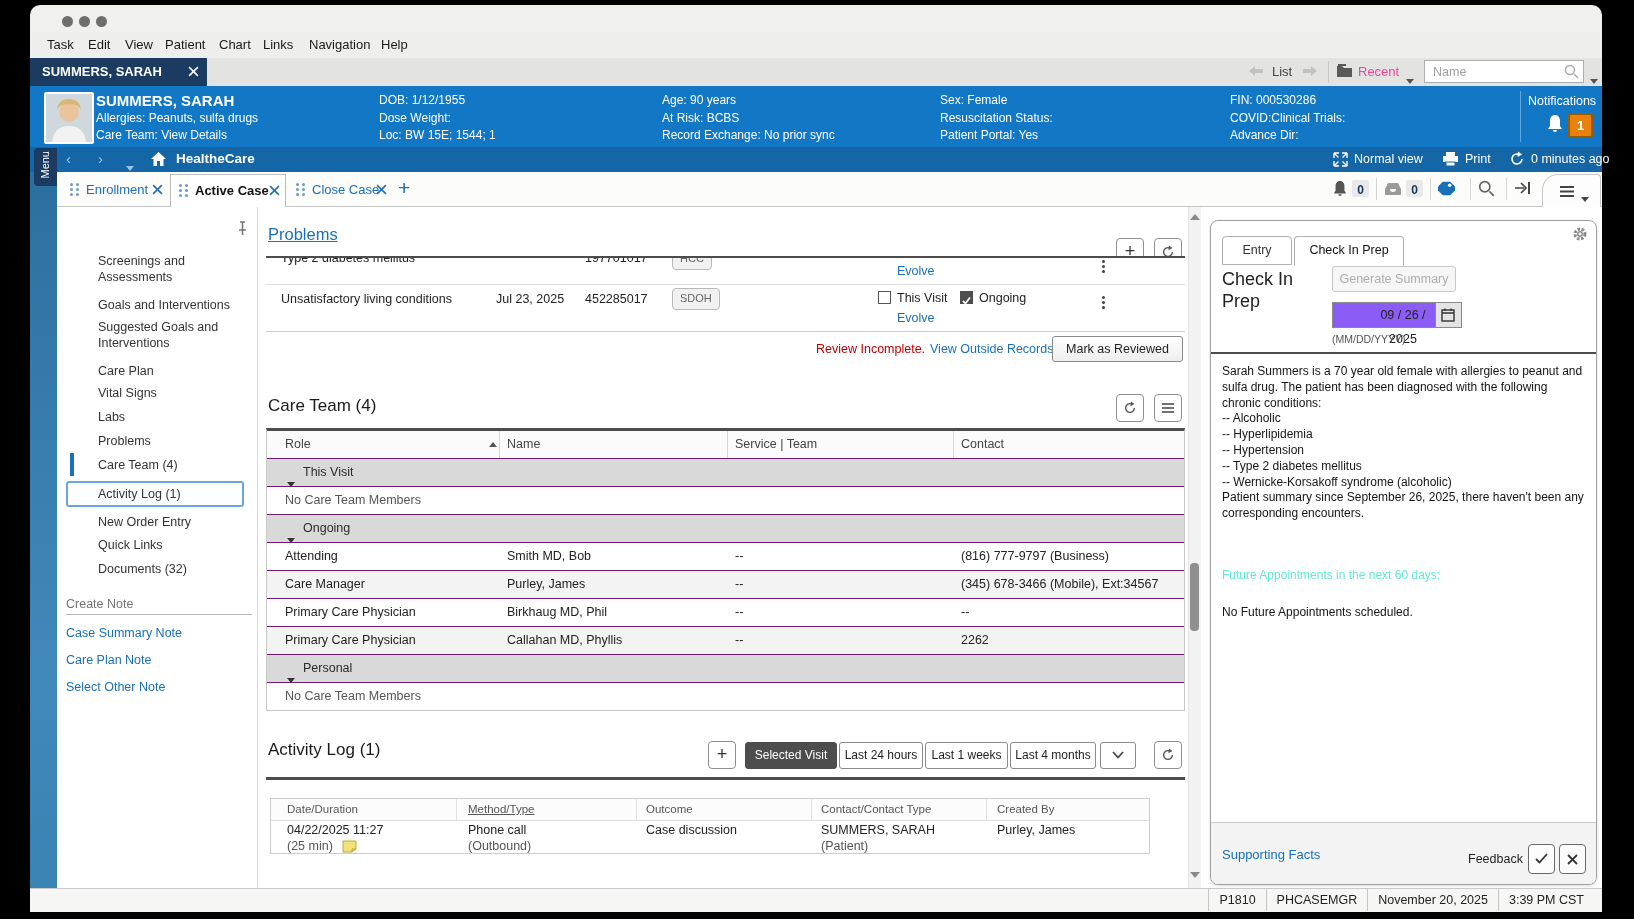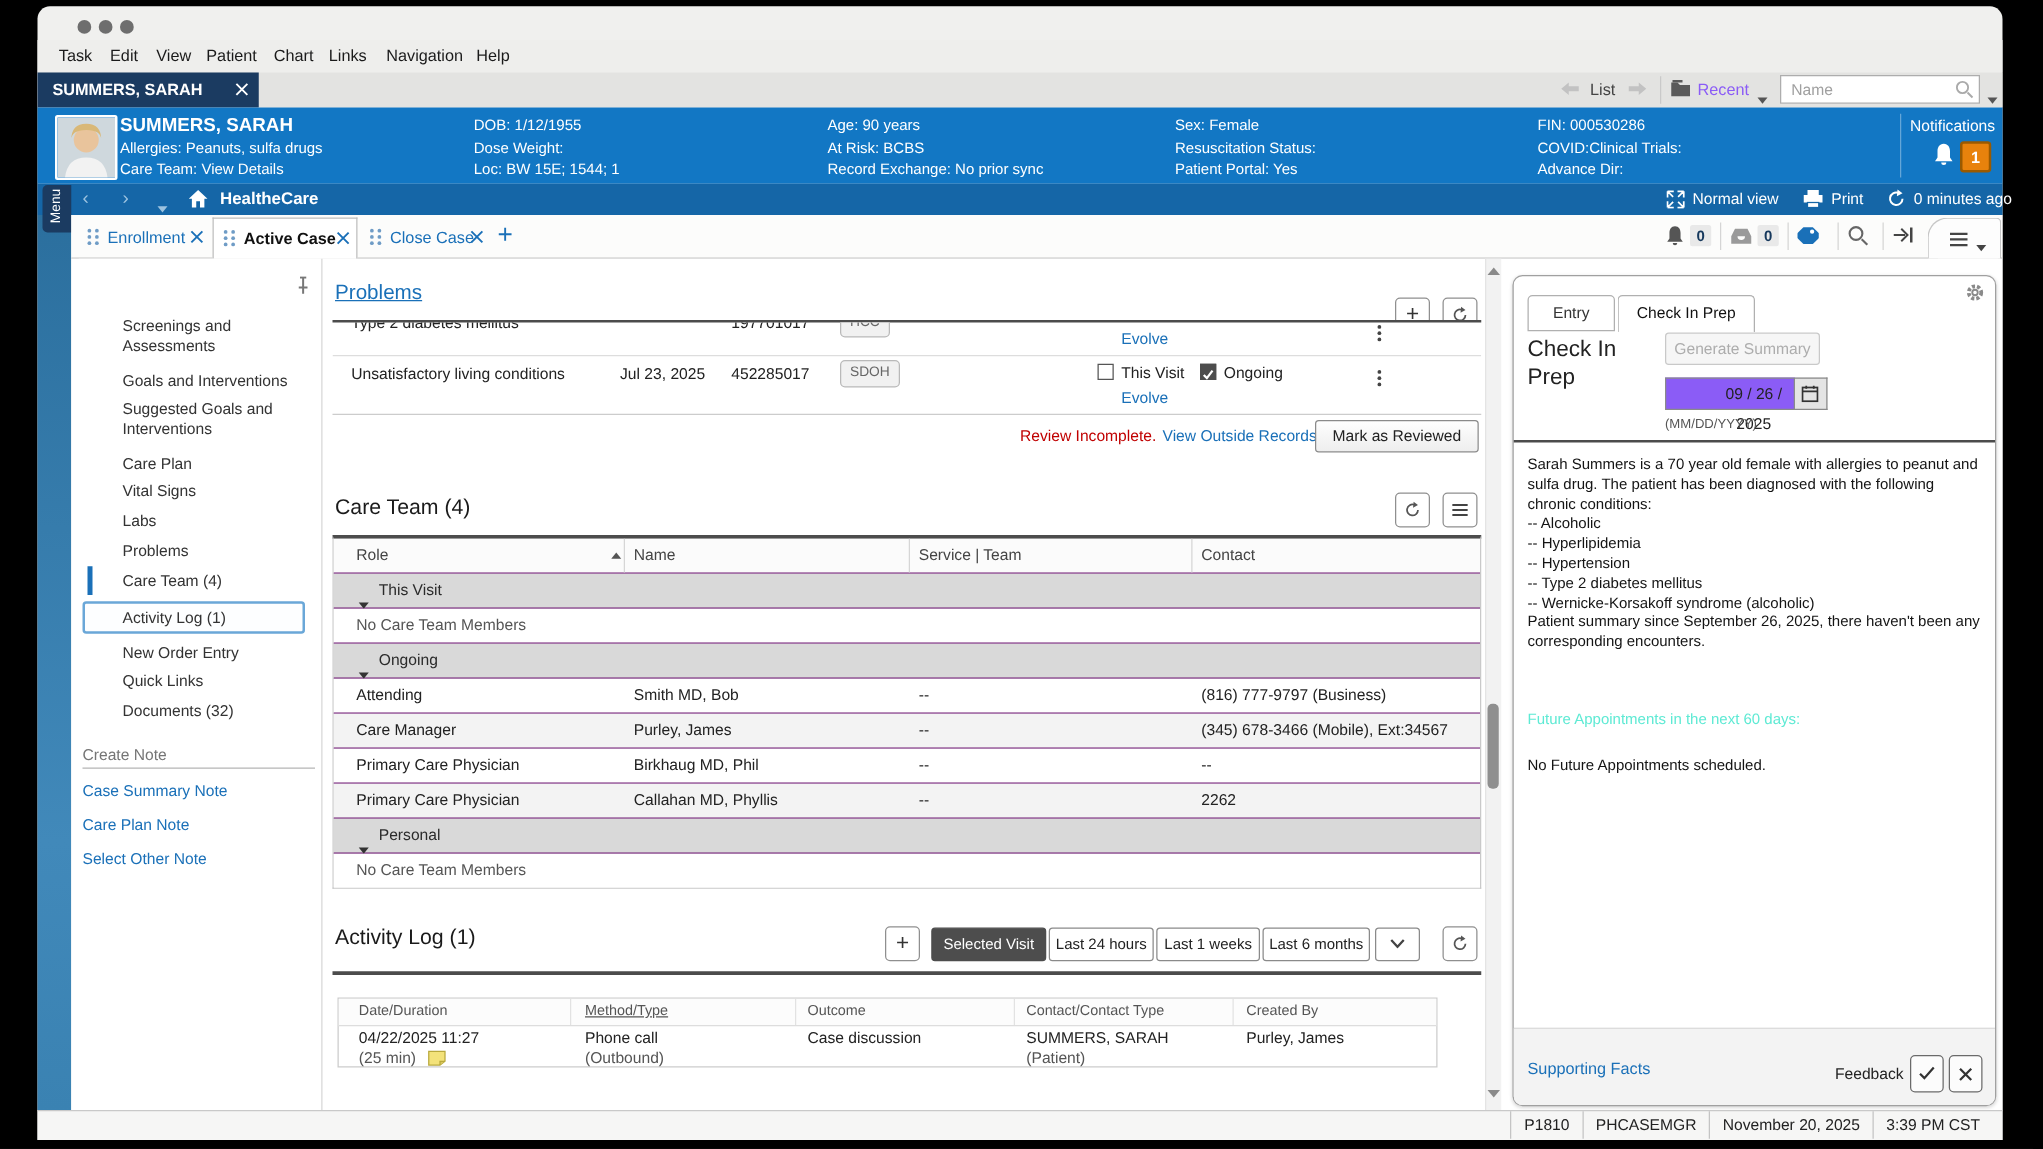--- a/index.html
+++ b/index.html
@@ -90,21 +90,21 @@
     </svg>
   <span class="t" style="left:1272px;top:64px;font-size:13px;color:#444;">List</span>
   <svg class="abs" style="left:1300px;top:64px;" width="20" height="14" viewBox="0 0 20 14">
       <path d="M11 2 L17 7 L11 12 L11 9 L3 9 L3 5 L11 5 Z" fill="#c2c2c2"></path>
     </svg>
   <div class="vsep" style="left:1328px;top:61px;height:22px;background:#c9c9c9;"></div>
   <svg class="abs" style="left:1336px;top:63px;" width="17" height="15" viewBox="0 0 17 15">
       <path d="M1 3 L6 3 L8 5 L16 5 L16 14 L1 14 Z" fill="#5a5a5a"></path>
       <path d="M2 1 L10 1 L10 3 L2 3 Z" fill="#5a5a5a"></path>
     </svg>
-  <span class="t" style="left:1358px;top:64px;font-size:13px;color:#8b5cf6;">Recent</span>
+  <span class="t" style="left:1358px;top:64px;font-size:13px;color:#ec4899;">Recent</span>
   <span class="abs" style="left:1406px;top:70px;"><span class="tri-down" style="border-top-color:#555;"></span></span>
   <input class="search" style="left: 1424px; top: 60px; width: 160px; height: 23px;" placeholder="Name">
   <svg class="abs" style="left:1564px;top:64px;" width="15" height="15" viewBox="0 0 15 15">
       <circle cx="6" cy="6" r="4.5" fill="none" stroke="#aaa" stroke-width="1.5"></circle>
       <path d="M10 10 L14 14" stroke="#aaa" stroke-width="1.5"></path>
     </svg>
   <span class="abs" style="left:1590px;top:70px;"><span class="tri-down" style="border-top-color:#555;"></span></span>
 
   <div class="banner">
     <svg class="abs" style="left:14px;top:6px;border:2px solid #fff;border-radius:2px;" width="46" height="48" viewBox="0 0 46 48">
@@ -349,21 +349,21 @@
     <div class="ct-row">
         <span class="ct-c1" style="color:#555;">No Care Team Members</span>
       </div>
   </div>
 
   <span class="t" style="left:268px;top:740px;font-size:17px;color:#1a1a1a;">Activity Log (1)</span>
   <div class="sq-btn" style="left:708px;top:741px;"><span style="font-size:18px;line-height:25px;color:#333;">+</span></div>
   <div class="seg-btn seg-active" style="left:745px;width:92px;"><span>Selected Visit</span></div>
   <div class="seg-btn" style="left:839px;width:84px;"><span>Last 24 hours</span></div>
   <div class="seg-btn" style="left:925px;width:83px;"><span>Last 1 weeks</span></div>
-  <div class="seg-btn" style="left:1010px;width:86px;"><span>Last 6 months</span></div>
+  <div class="seg-btn" style="left:1010px;width:86px;"><span>Last 4 months</span></div>
   <div class="seg-btn" style="left:1100px;width:36px;">
     <svg style="margin-top:8px;" width="12" height="8" viewBox="0 0 12 8">
         <path d="M1 1 L6 6.5 L11 1" stroke="#444" stroke-width="1.8" fill="none"></path>
       </svg>
   </div>
   <div class="sq-btn" style="left:1154px;top:741px;">
     <svg style="margin-top:6px;" width="14" height="14" viewBox="0 0 16 16">
         <path d="M13 8 A5 5 0 1 1 9.5 3.2" stroke="#555" stroke-width="1.6" fill="none"></path>
         <path d="M9 0.5 L13 3.5 L8.5 6 Z" fill="#555"></path>
       </svg>

